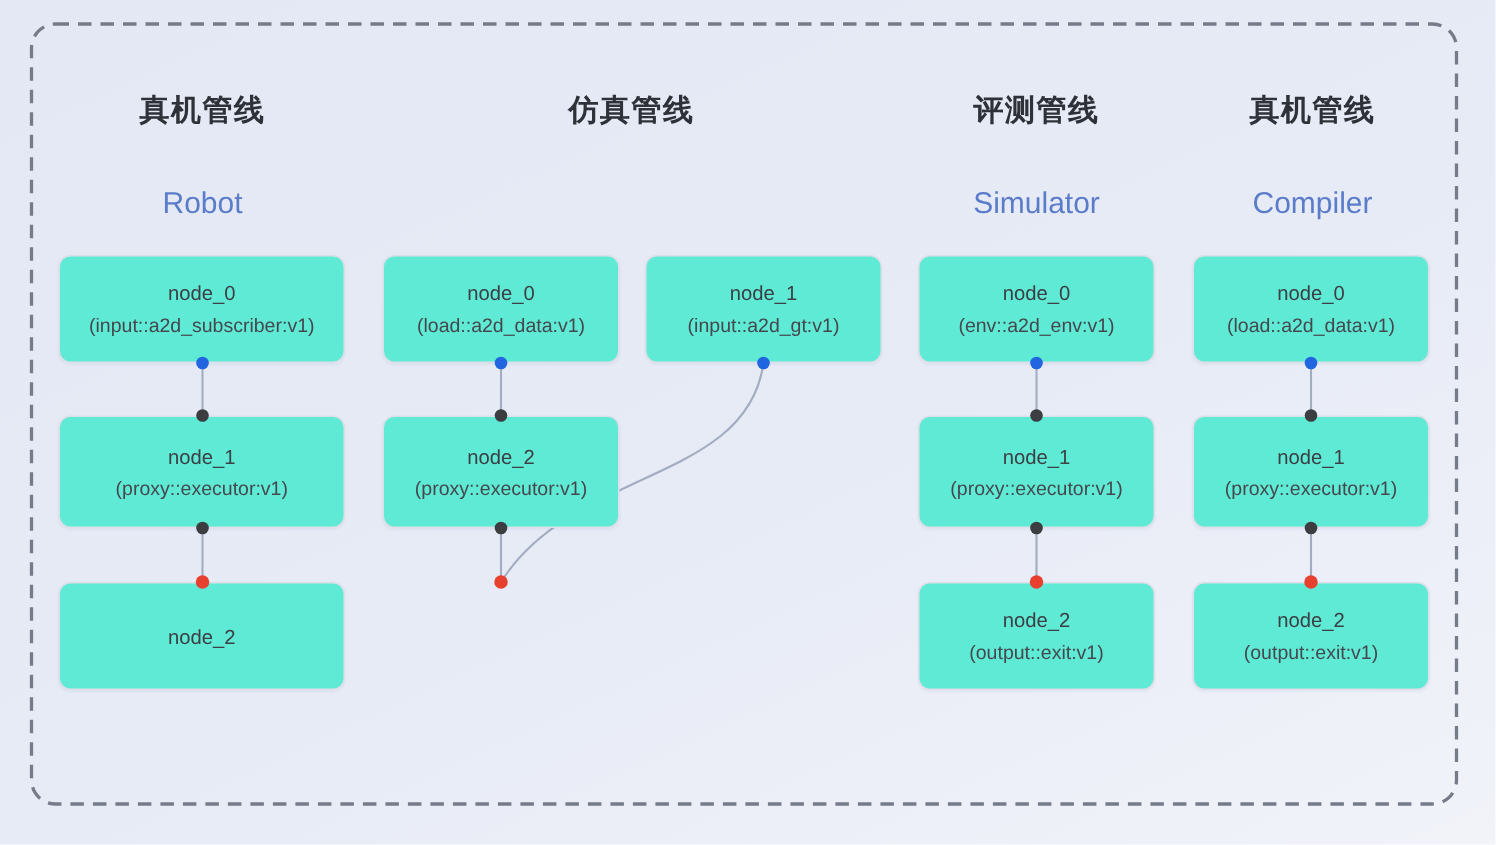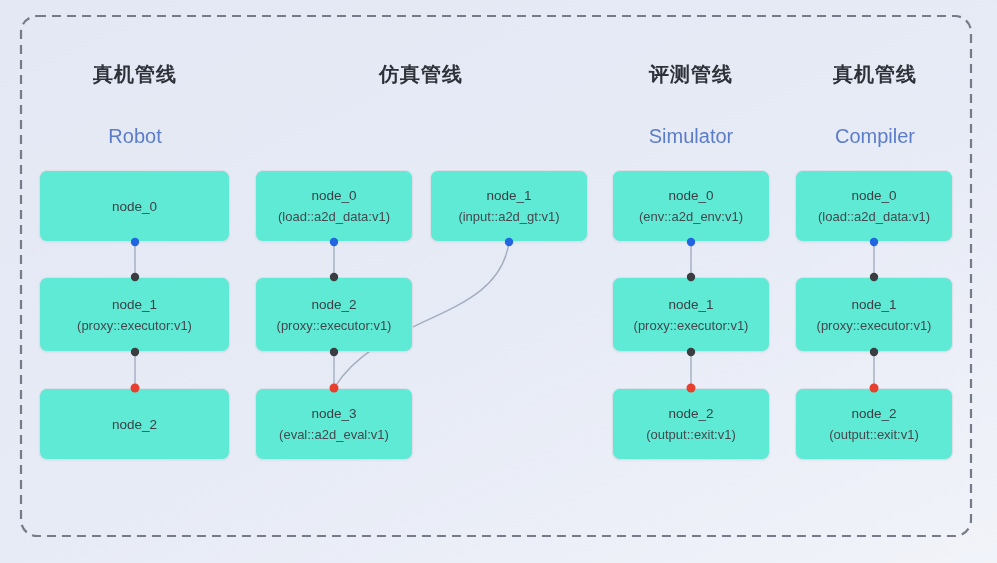--- a/index.html
+++ b/index.html
@@ -78,44 +78,41 @@
   <div class="title-zh" style="left:135px">真机管线</div>
   <div class="title-en" style="left:135px">Robot</div>
   <div class="title-zh" style="left:421px">仿真管线</div>
   <div class="title-zh" style="left:691px">评测管线</div>
   <div class="title-en" style="left:691px">Simulator</div>
   <div class="title-zh" style="left:875px">真机管线</div>
   <div class="title-en" style="left:875px">Compiler</div>
 
   <div class="node col-robot r1">
     <div class="nname">node_0</div>
+    <div class="ntype">(input::a2d_subscriber:v1)</div>
   </div>
   <div class="node col-robot r2">
     <div class="nname">node_1</div>
     <div class="ntype">(proxy::executor:v1)</div>
   </div>
   <div class="node col-robot r3">
     <div class="nname">node_2</div>
   </div>
 
   <div class="node col-evalA r1">
     <div class="nname">node_0</div>
     <div class="ntype">(load::a2d_data:v1)</div>
   </div>
   <div class="node col-evalB r1">
     <div class="nname">node_1</div>
     <div class="ntype">(input::a2d_gt:v1)</div>
   </div>
   <div class="node col-evalA r2">
     <div class="nname">node_2</div>
     <div class="ntype">(proxy::executor:v1)</div>
-  </div>
-  <div class="node col-evalA r3">
-    <div class="nname">node_3</div>
-    <div class="ntype">(eval::a2d_eval:v1)</div>
   </div>
 
   <div class="node col-sim r1">
     <div class="nname">node_0</div>
     <div class="ntype">(env::a2d_env:v1)</div>
   </div>
   <div class="node col-sim r2">
     <div class="nname">node_1</div>
     <div class="ntype">(proxy::executor:v1)</div>
   </div>

